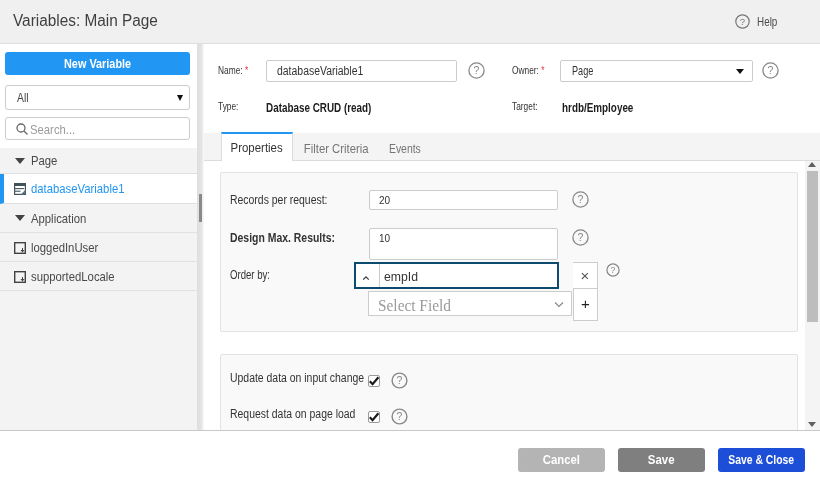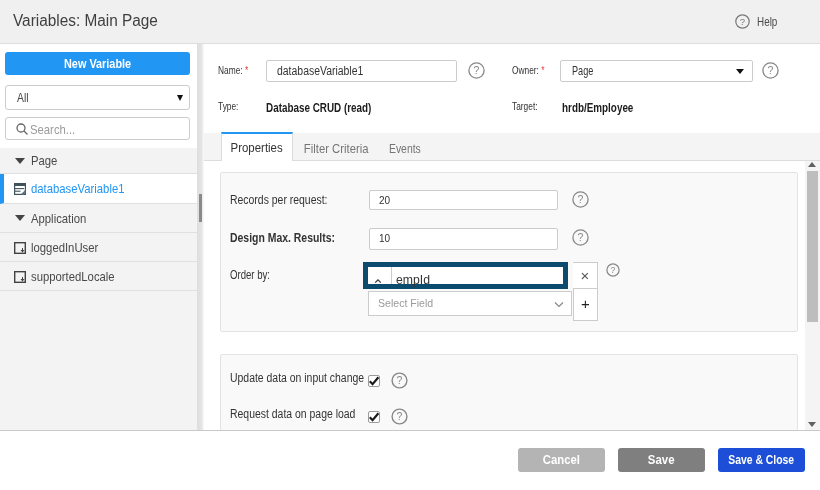--- a/index.html
+++ b/index.html
@@ -159,42 +159,42 @@
 
     <div id="content" class="abs">
       <div class="panel" style="top:10px; height:160px;">
         <div class="clab" style="top:20px;"><i class="x87">Records per request:</i></div>
         <div class="inp" style="left:148px; top:17px; width:189px; height:20px; line-height:18px; padding-left:9px; font-size:11.5px;"><i class="x87">20</i></div>
         <svg class="abs" style="left:351px; top:18px;" width="17" height="17" viewBox="0 0 17 17">
             <circle cx="8.5" cy="8.5" r="7.6" fill="none" stroke="#888" stroke-width="1.3"></circle>
             <text x="8.5" y="12.4" text-anchor="middle" font-size="10.5" fill="#888" font-family="Liberation Sans">?</text>
           </svg>
         <div class="clab" style="top:58px;font-weight:bold;"><i class="x87">Design Max. Results:</i></div>
-        <div class="inp" style="left:148px; top:55px; width:189px; height:22px; line-height:18px; padding-left:9px; font-size:11.5px;"><i class="x87">10</i></div>
+        <div class="inp" style="left:148px; top:55px; width:189px; height:32px; line-height:18px; padding-left:9px; font-size:11.5px;"><i class="x87">10</i></div>
         <svg class="abs" style="left:351px; top:56px;" width="17" height="17" viewBox="0 0 17 17">
             <circle cx="8.5" cy="8.5" r="7.6" fill="none" stroke="#888" stroke-width="1.3"></circle>
             <text x="8.5" y="12.4" text-anchor="middle" font-size="10.5" fill="#888" font-family="Liberation Sans">?</text>
           </svg>
         <div class="clab" style="top:95px;"><i class="x80">Order by:</i></div>
 
-        <div class="abs" style="left:142px; top:89px; width:205px; height:27px; border:5px solid #0c4a6e; background:#fff;">
+        <div class="abs" style="left:133px; top:89px; width:205px; height:27px; border:2px solid #0c4a6e; background:#fff;">
           <svg class="abs" style="left:6px; top:11px;" width="8" height="6" viewBox="0 0 8 6">
               <polyline points="1.2,4.6 4,1.8 6.8,4.6" fill="none" stroke="#3a3a3a" stroke-width="1.3"></polyline>
             </svg>
           <span class="abs" style="left:23px; top:0; bottom:0; width:0; border-left:1px solid #ccc;"></span>
           <span class="abs" style="left:28px; top:6px; font-size:12.5px; color:#333;"><i class="x98">empId</i></span>
         </div>
         <div class="abs" style="left:352px; top:89px; width:25px; height:27px; border:1px solid #ccc; border-left:0; background:#fff; text-align:center; font-size:15px; color:#555; line-height:25px;">×</div>
         <svg class="abs" style="left:385px; top:90px;" width="14" height="14" viewBox="0 0 17 17">
             <circle cx="8.5" cy="8.5" r="7.4" fill="none" stroke="#888" stroke-width="1.5"></circle>
             <text x="8.5" y="12.4" text-anchor="middle" font-size="10.5" fill="#888" font-family="Liberation Sans">?</text>
           </svg>
 
         <div class="abs" style="left:147px; top:118px; width:204px; height:25px; border:1px solid #ccc; background:#fff;">
-          <span class="abs" style="left:9px; top:5px; font-size:11px; color:#9a9a9a;"><i class="x96">Select Field</i></span>
+          <span class="abs" style="left:9px; top:5px; font-size:16px; color:#9a9a9a;font-family:Liberation Serif, serif;"><i class="x96">Select Field</i></span>
           <svg class="abs" style="right:7px; top:9px;" width="10" height="7" viewBox="0 0 10 7">
               <polyline points="1,1.5 5,5.5 9,1.5" fill="none" stroke="#888" stroke-width="1.2"></polyline>
             </svg>
         </div>
         <div class="abs" style="left:352px; top:116px; width:25px; height:32px; border:1px solid #ccc; border-top:0; background:#fff; text-align:center; font-size:15px; color:#222; line-height:30px;">+</div>
       </div>
       <div class="panel" style="top:192px; height:120px;padding-left:16px;">
         <div class="clab" style="top:16px;"><i class="x87">Update data on input change</i></div>
         <div class="abs" style="left:147px; top:18px;">
           <svg width="12" height="12" viewBox="0 0 12 12">

